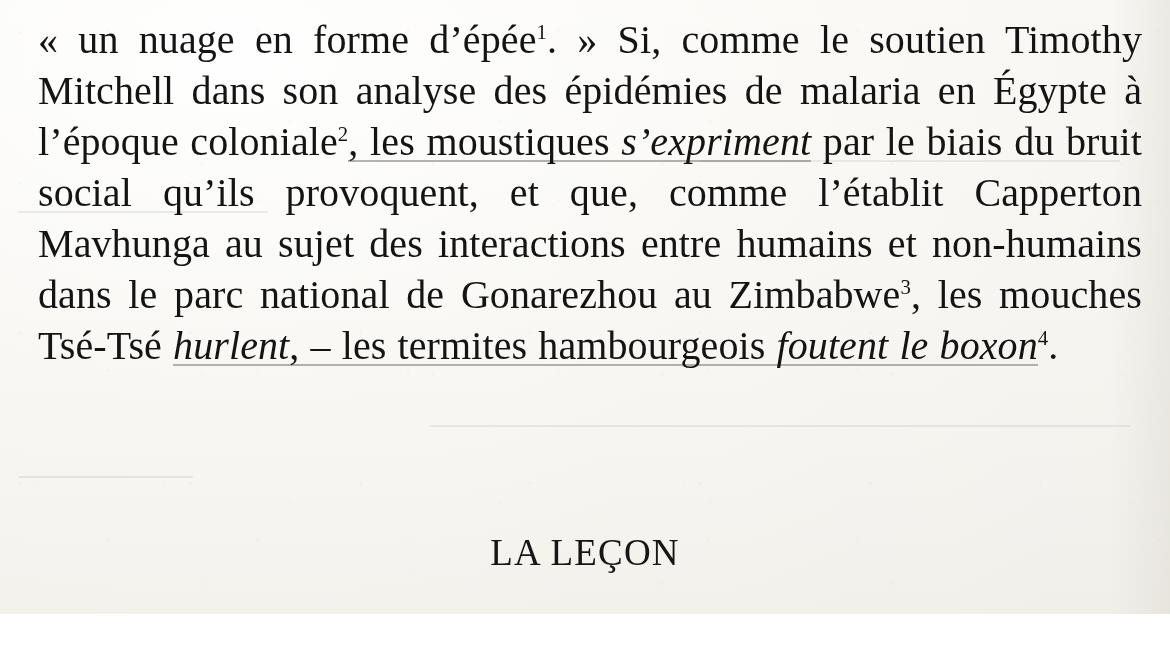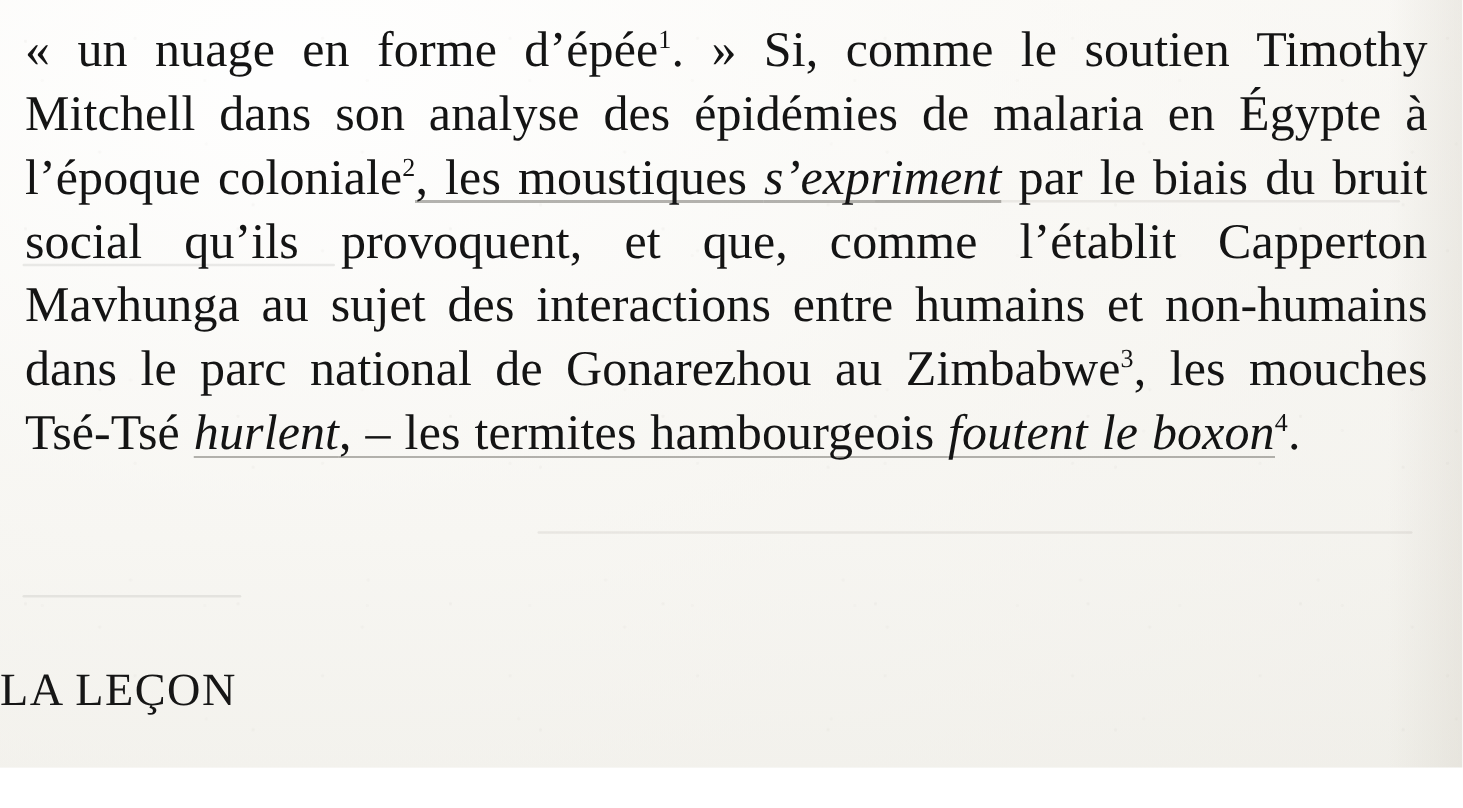--- a/index.html
+++ b/index.html
@@ -18,20 +18,21 @@
   
   .page {
     position: relative;
     width: 1170px;
     height: 614px;
     box-sizing: border-box;
     background:
       radial-gradient(ellipse at 20% 10%, rgba(255,255,255,0.9) 0%, rgba(250,249,246,0.55) 45%, rgba(240,238,233,0.45) 100%),
       linear-gradient(180deg, #fbfaf7 0%, #f7f6f2 35%, #f4f3ee 70%, #f0efe9 100%);
     overflow: hidden;
+    padding-left: 18px;
   }
   .page::after {
     
     content: "";
     position: absolute;
     inset: 0;
     pointer-events: none;
     opacity: 0.30;
     background-image:
       radial-gradient(circle at 12% 22%, rgba(140,135,125,0.18) 0 1px, transparent 1.6px),
@@ -82,21 +83,21 @@
     display: inline;
     background-image: linear-gradient(transparent 92%, rgba(120,118,112,0.55) 92%, rgba(120,118,112,0.55) 96%, transparent 96%);
   }
 
   .heading {
     position: absolute;
     left: 0;
     right: 0;
     top: 524px;
     z-index: 2;
-    text-align: left;
+    text-align: center;
     font-size: 37px;
     line-height: 58px;
     letter-spacing: 1.2px;
     color: #161616;
   }
   .heading .line {
     display: block;
   }
 
   

